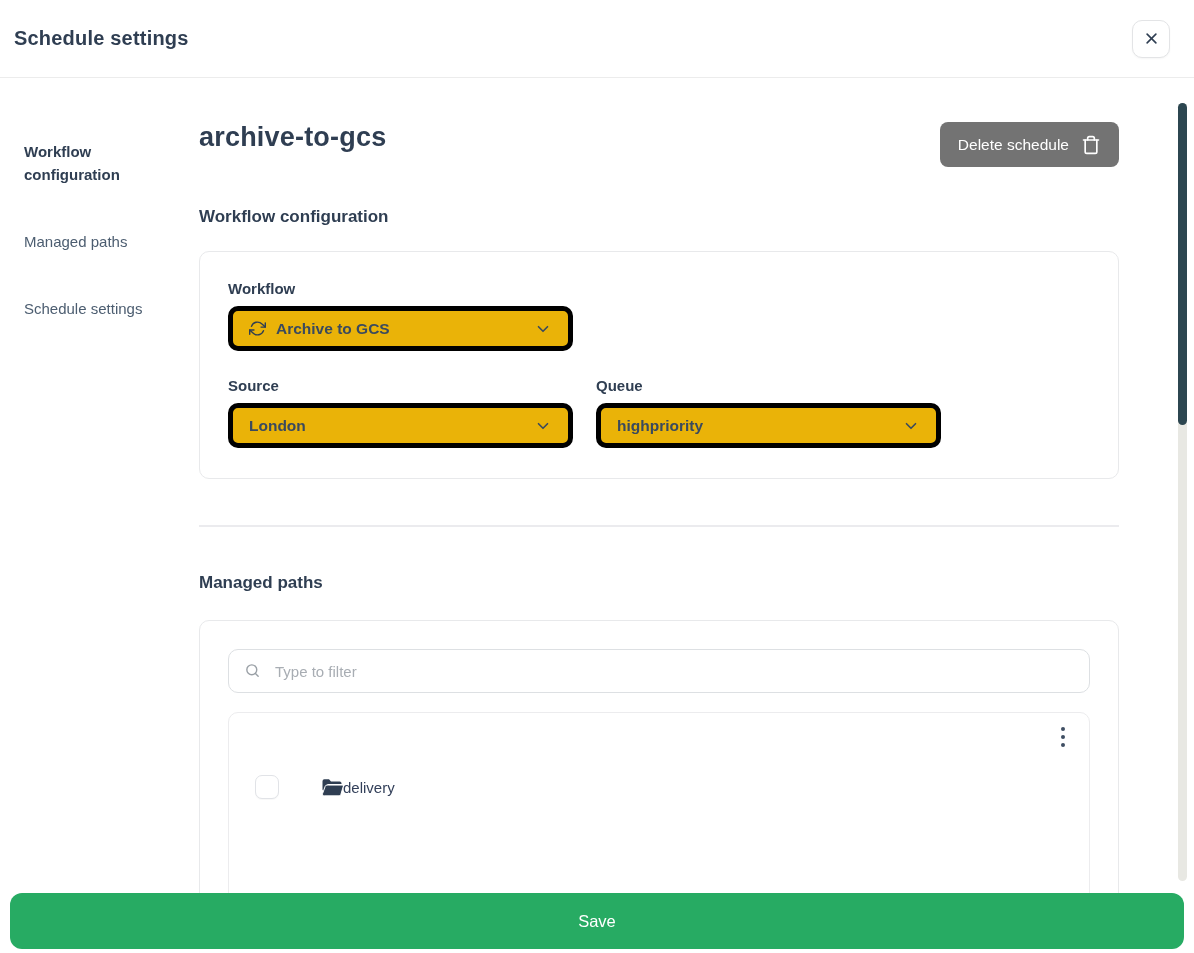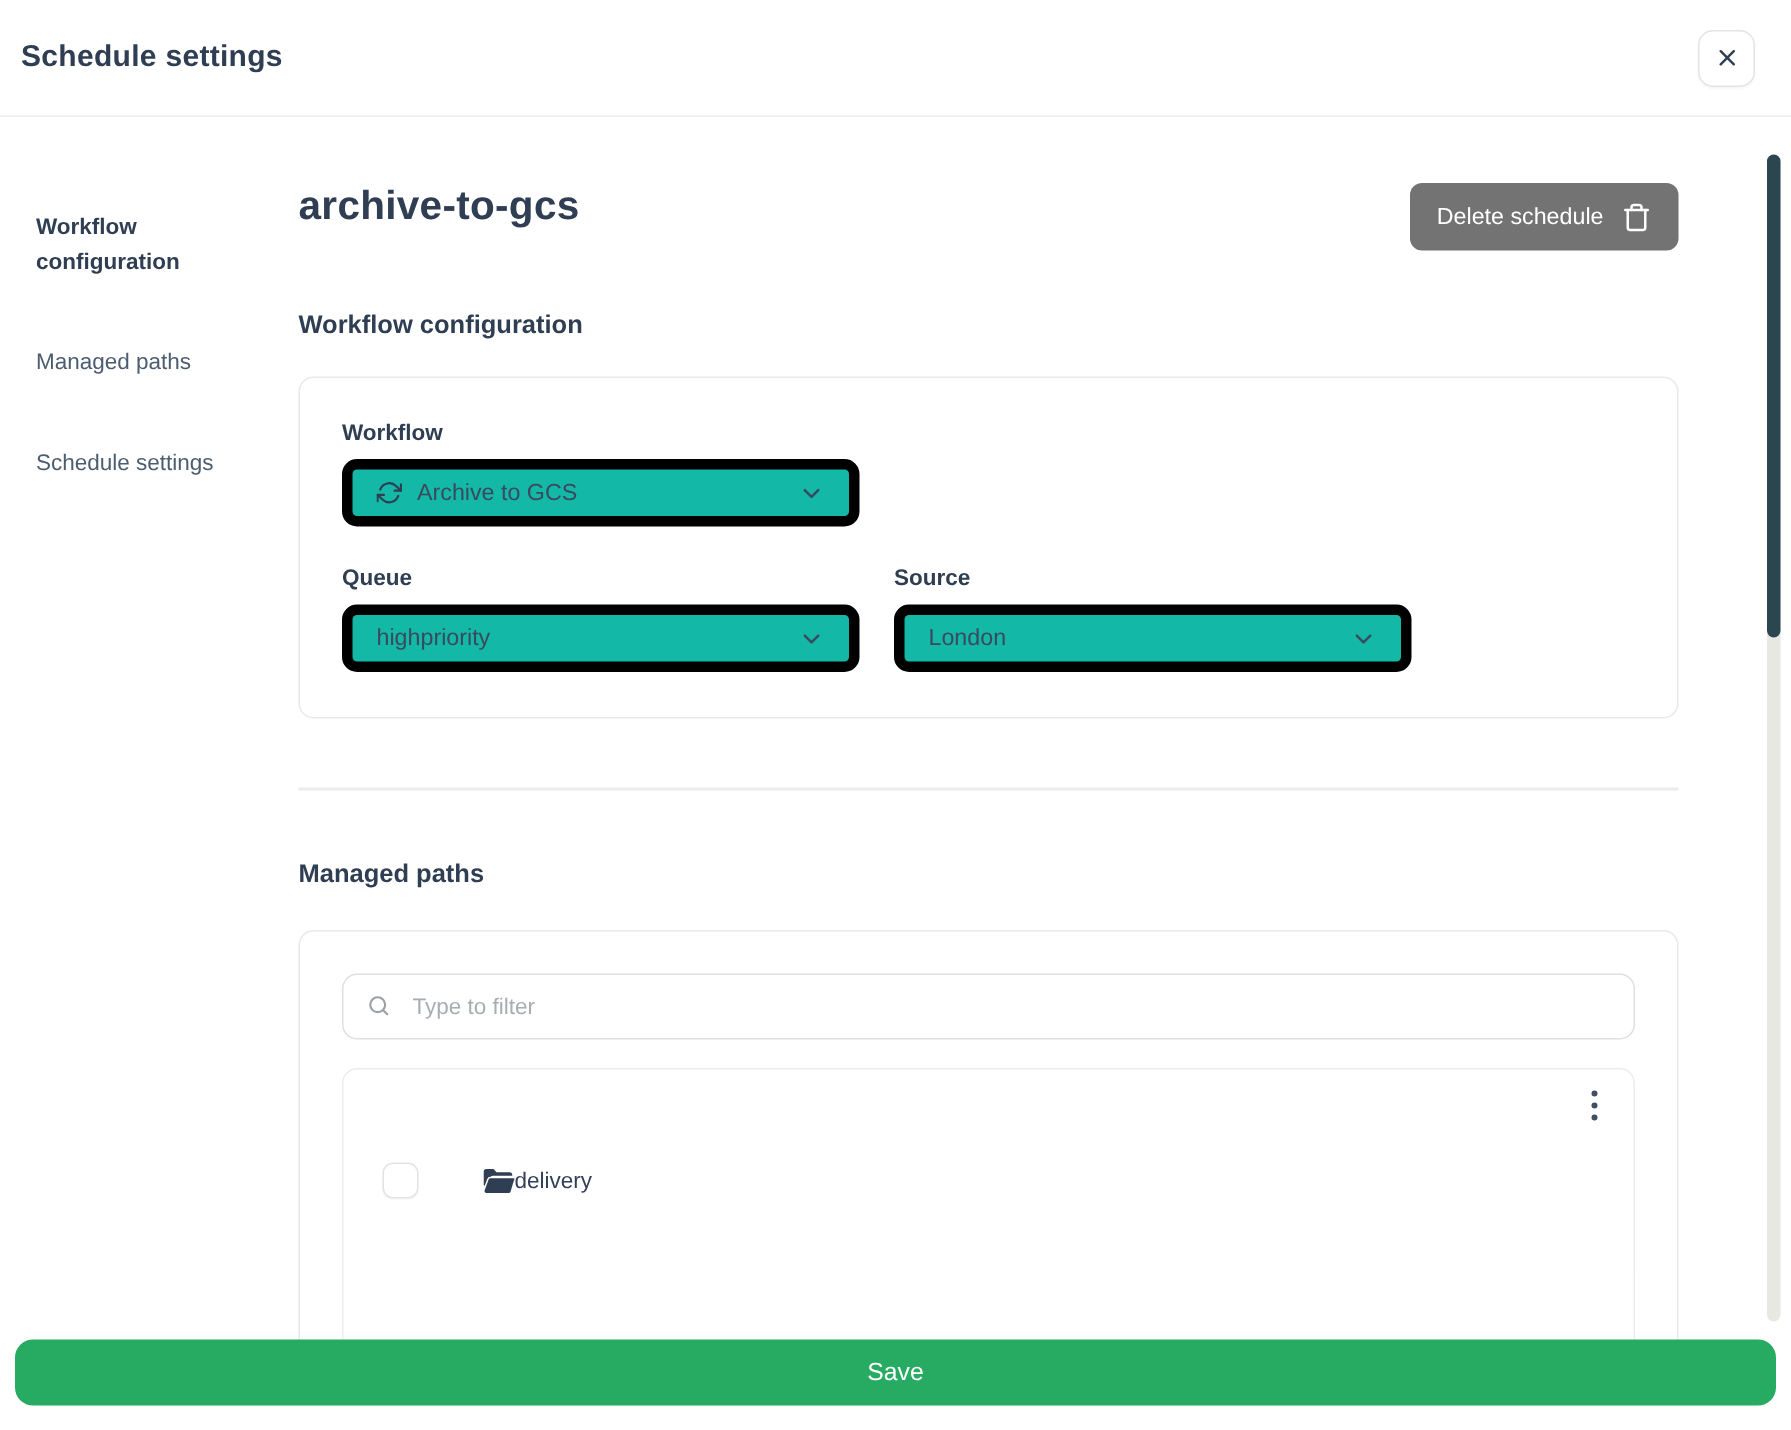--- a/index.html
+++ b/index.html
@@ -32,22 +32,22 @@
                 font-family:"Liberation Sans", sans-serif; }
 
   .section-heading { font-size:17px; font-weight:bold; color:#2f3e52; margin-top:40px; }
 
   .card { border:1px solid #e8e9eb; border-radius:10px; background:#fff; }
   .card-basic { margin-top:24px; padding:28px 28px 30px 28px; }
   .card-title { font-size:18px; font-weight:bold; color:#2f3e52; margin-bottom:20px; }
 
   .field { width:345px; }
   .field-label { font-size:15px; font-weight:bold; color:#2f3e52; margin-bottom:9px; }
-  .dropdown { height:45px; border:7px solid #000000; border-radius:10px; background:#14b8a6;
-              display:flex; align-items:center; padding:0 16px; cursor:pointer; }
+  .dropdown { height:45px; border:5px solid #000000; border-radius:10px; background:#eab308;
+              display:flex; align-items:center; padding:0 16px; cursor:pointer;font-weight:bold; }
   .dropdown .value { font-size:15.5px; color:#3a4a5e; flex:1; }
   .dropdown .value.with-icon { margin-left:10px; }
   .field-row { display:flex; gap:23px; margin-top:26px; }
 
   .divider { height:2px; background:#ebebee; margin-top:46px; }
 
   .card-paths { margin-top:27px; padding:28px 28px 0 28px; height:295px; }
   .filter-wrap { position:relative; }
   .filter-input { width:100%; height:44px; border:1px solid #dde0e3; border-radius:10px;
                   padding:0 16px 0 46px; font-size:15px; color:#3a4a5e; outline:none;
@@ -67,21 +67,21 @@
   .kebab span { width:4px; height:4px; border-radius:50%; background:#3f4e63; }
 
   .table-row { display:flex; align-items:center; margin-top:36px; padding-left:26px;
                height:44px; cursor:pointer; }
   .checkbox { width:24px; height:24px; border:1px solid #e1e3e7; border-radius:7px;
               background:#fff; cursor:pointer; box-shadow:0 1px 1px rgba(0,0,0,.03); }
   .row-folder { margin-left:42px; display:flex; align-items:center; }
   .row-name { font-size:15px; color:#33405a; }
 
   
-  .save-btn { position:absolute; left:10px; right:10px; top:893px; height:44px;
+  .save-btn { position:absolute; left:10px; right:10px; top:893px; height:56px;
               background:#27ab63; color:#fff; border:none; border-radius:12px;
               font-size:16.5px; cursor:pointer; z-index:10;
               font-family:"Liberation Sans", sans-serif; }
 
   
   .scroll-track { position:absolute; top:103px; right:7px; width:9px; height:778px;
                   background:#e8e8e3; border-radius:5px; z-index:9; }
   .scroll-thumb { position:absolute; top:0; left:0; width:9px; height:322px;
                   background:#2c4650; border-radius:5px; }
 </style>
@@ -135,32 +135,32 @@
             </svg>
             <span class="value with-icon">Archive to GCS</span>
             <svg width="18" height="18" viewBox="0 0 24 24" fill="none" stroke="#3a4a5e" stroke-width="2.2" stroke-linecap="round" stroke-linejoin="round">
               <polyline points="6 9 12 15 18 9"></polyline>
             </svg>
           </div>
         </div>
 
         <div class="field-row">
           <div class="field">
-            <div class="field-label">Queue</div>
+            <div class="field-label">Source</div>
             <div class="dropdown">
-              <span class="value">highpriority</span>
+              <span class="value">London</span>
               <svg width="18" height="18" viewBox="0 0 24 24" fill="none" stroke="#3a4a5e" stroke-width="2.2" stroke-linecap="round" stroke-linejoin="round">
                 <polyline points="6 9 12 15 18 9"></polyline>
               </svg>
             </div>
           </div>
           <div class="field">
-            <div class="field-label">Source</div>
+            <div class="field-label">Queue</div>
             <div class="dropdown">
-              <span class="value">London</span>
+              <span class="value">highpriority</span>
               <svg width="18" height="18" viewBox="0 0 24 24" fill="none" stroke="#3a4a5e" stroke-width="2.2" stroke-linecap="round" stroke-linejoin="round">
                 <polyline points="6 9 12 15 18 9"></polyline>
               </svg>
             </div>
           </div>
         </div>
       </div>
 
       <div class="divider"></div>
 

